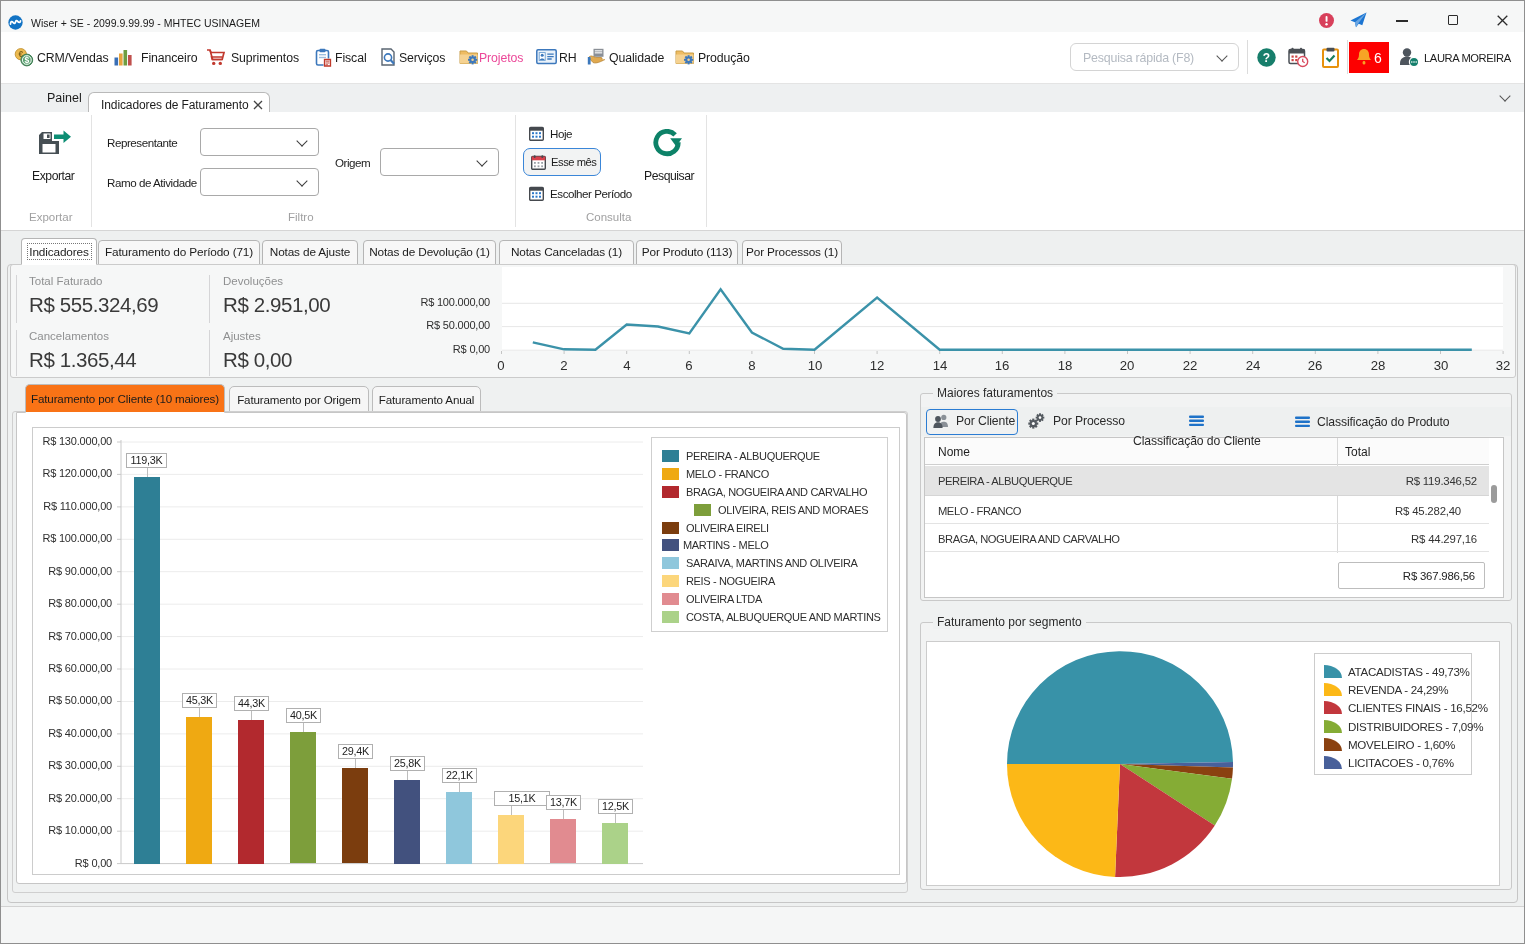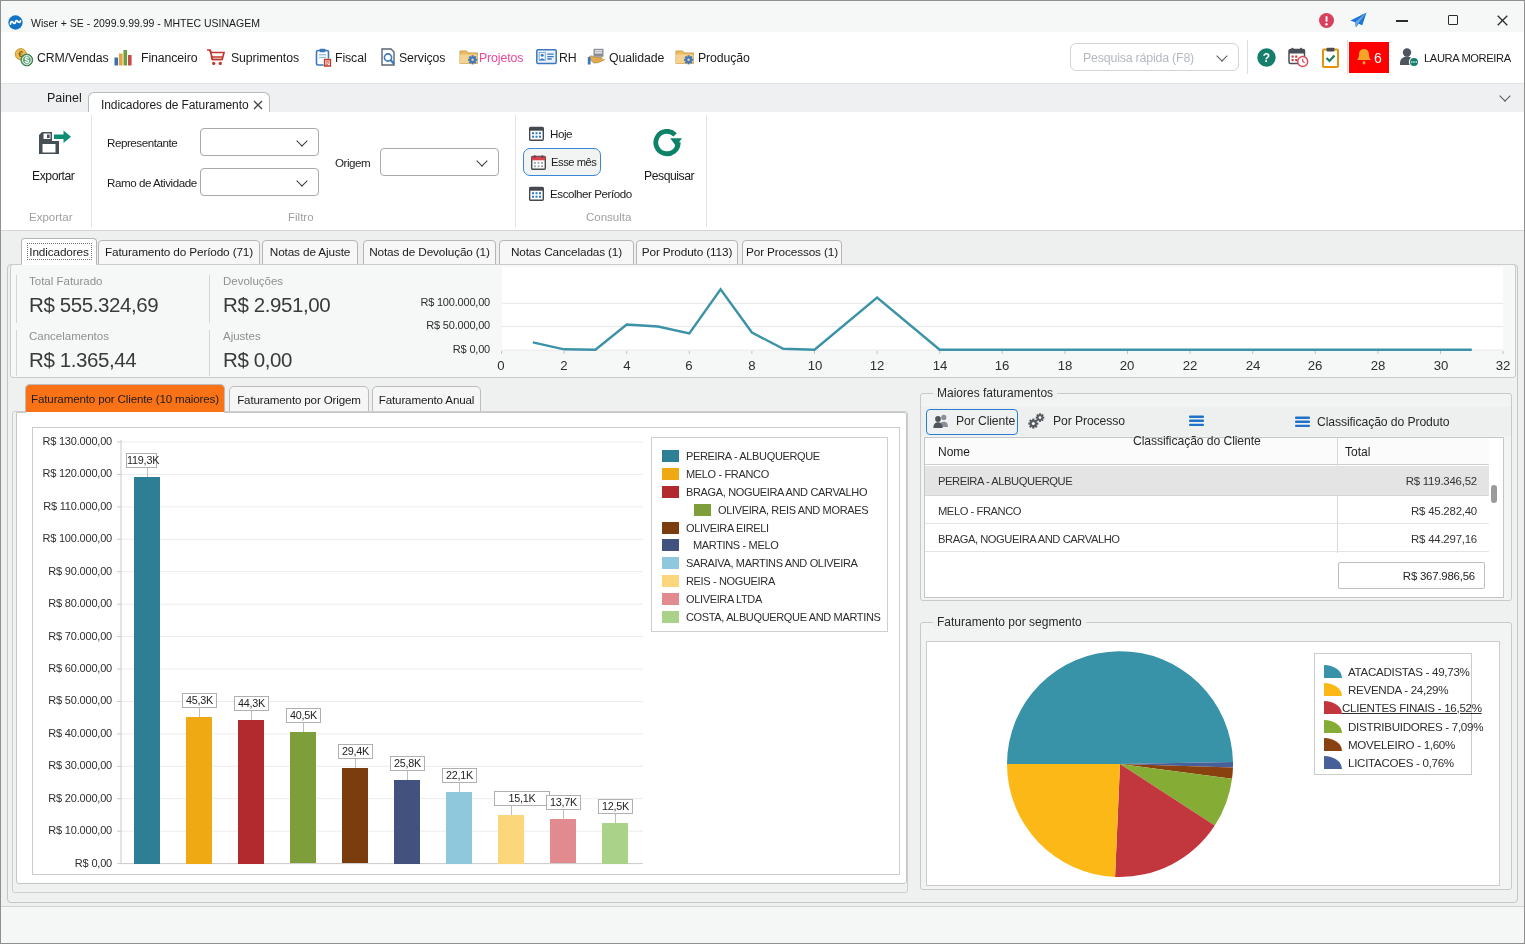--- a/index.html
+++ b/index.html
@@ -399,21 +399,21 @@
 <div class="ylab" style="left:28px;top:694px;z-index:6;">R$ 50.000,00</div>
 <div class="ylab" style="left:28px;top:662px;z-index:6;">R$ 60.000,00</div>
 <div class="ylab" style="left:28px;top:630px;z-index:6;">R$ 70.000,00</div>
 <div class="ylab" style="left:28px;top:597px;z-index:6;">R$ 80.000,00</div>
 <div class="ylab" style="left:28px;top:565px;z-index:6;">R$ 90.000,00</div>
 <div class="ylab" style="left:28px;top:532px;z-index:6;">R$ 100.000,00</div>
 <div class="ylab" style="left:28px;top:500px;z-index:6;">R$ 110.000,00</div>
 <div class="ylab" style="left:28px;top:467px;z-index:6;">R$ 120.000,00</div>
 <div class="ylab" style="left:28px;top:435px;z-index:6;">R$ 130.000,00</div>
 <div class="abs" style="left:134px;top:477px;width:26px;height:387px;background:#2e7f95;z-index:6;"></div>
-<div class="vbox" style="left:126px;top:453px;width:31px;">119,3K</div>
+<div class="vbox" style="left:126px;top:453px;width:41px;">119,3K</div>
 <div class="vlead" style="left:147px;top:468px;height:9px;"></div>
 <div class="abs" style="left:186px;top:717px;width:26px;height:147px;background:#efa912;z-index:6;"></div>
 <div class="vbox" style="left:182px;top:693px;width:35px;">45,3K</div>
 <div class="vlead" style="left:199px;top:708px;height:9px;"></div>
 <div class="abs" style="left:238px;top:720px;width:26px;height:144px;background:#b2292e;z-index:6;"></div>
 <div class="vbox" style="left:234px;top:696px;width:35px;">44,3K</div>
 <div class="vlead" style="left:251px;top:711px;height:9px;"></div>
 <div class="abs" style="left:290px;top:732px;width:26px;height:131px;background:#7d9e3b;z-index:6;"></div>
 <div class="vbox" style="left:286px;top:708px;width:35px;">40,5K</div>
 <div class="vlead" style="left:303px;top:723px;height:9px;"></div>
@@ -449,21 +449,21 @@
       <span style="font-size:11px;letter-spacing:-0.35px;">BRAGA, NOGUEIRA AND CARVALHO</span>
     </div>
   <div class="lrow" style="left:10px;top:63px;height:18px;gap:7px;margin-left:32px;">
       <span style="width:17px;height:12px;background:#7d9e3b;display:inline-block;"></span>
       <span style="font-size:11px;letter-spacing:-0.35px;">OLIVEIRA, REIS AND MORAES</span>
     </div>
   <div class="lrow" style="left:10px;top:81px;height:18px;gap:7px;">
       <span style="width:17px;height:12px;background:#7b3d0e;display:inline-block;"></span>
       <span style="font-size:11px;letter-spacing:-0.35px;">OLIVEIRA EIRELI</span>
     </div>
-  <div class="lrow" style="left:10px;top:98px;height:18px;gap:14px;">
+  <div class="lrow" style="left:10px;top:98px;height:18px;gap:4px;">
       <span style="width:17px;height:12px;background:#42517e;display:inline-block;"></span>
       <span style="font-size:11px;letter-spacing:-0.35px;">MARTINS - MELO</span>
     </div>
   <div class="lrow" style="left:10px;top:116px;height:18px;gap:7px;">
       <span style="width:17px;height:12px;background:#8fc7dc;display:inline-block;"></span>
       <span style="font-size:11px;letter-spacing:-0.35px;">SARAIVA, MARTINS AND OLIVEIRA</span>
     </div>
   <div class="lrow" style="left:10px;top:134px;height:18px;gap:7px;">
       <span style="width:17px;height:12px;background:#fcd67b;display:inline-block;"></span>
       <span style="font-size:11px;letter-spacing:-0.35px;">REIS - NOGUEIRA</span>
@@ -549,21 +549,21 @@
   <div class="abs" style="left:0;top:0;width:564px;height:27px;background:#fbfbfb;border-bottom:1px solid #cfcfcf;"></div>
   <span class="abs" style="left:13px;top:7px;font-size:12px;color:#1e1e1e;">Nome</span>
   <span class="abs" style="left:420px;top:7px;font-size:12px;color:#1e1e1e;">Total</span>
   <div class="abs" style="left:412px;top:0;width:1px;height:115px;background:#d8d8d8;"></div>
   <div class="abs" style="left:0;top:28px;width:564px;height:30px;background:#e4e4e4;border-bottom:1px solid #d5d5d5;">
     <span class="abs" style="left:13px;top:9px;font-size:11.2px;letter-spacing:-0.45px;">PEREIRA - ALBUQUERQUE</span>
     <span class="abs" style="right:12px;top:9px;font-size:11.4px;letter-spacing:-0.2px;">R$ 119.346,52</span>
   </div>
   <div class="abs" style="left:0;top:59px;width:564px;height:27px;border-bottom:1px solid #e3e3e3;">
     <span class="abs" style="left:13px;top:8px;font-size:11.2px;letter-spacing:-0.45px;">MELO - FRANCO</span>
-    <span class="abs" style="right:12px;top:8px;font-size:11.4px;letter-spacing:-0.2px;">R$ 45.282,40</span>
+    <span class="abs" style="right:28px;top:8px;font-size:11.4px;letter-spacing:-0.2px;">R$ 45.282,40</span>
   </div>
   <div class="abs" style="left:0;top:87px;width:564px;height:27px;border-bottom:1px solid #e3e3e3;">
     <span class="abs" style="left:13px;top:8px;font-size:11.2px;letter-spacing:-0.45px;">BRAGA, NOGUEIRA AND CARVALHO</span>
     <span class="abs" style="right:12px;top:8px;font-size:11.4px;letter-spacing:-0.2px;">R$ 44.297,16</span>
   </div>
   <div class="abs" style="left:566px;top:47px;width:6px;height:18px;background:#9b9b9b;border-radius:3px;"></div>
 </div>
 <div class="totbox">
     <span class="abs" style="right:9px;top:7px;font-size:11.4px;letter-spacing:-0.2px;">R$ 367.986,56</span>
   </div>
@@ -580,21 +580,21 @@
 </svg>
 <div class="abs" style="left:1314px;top:653px;width:158px;height:122px;background:#fff;border:1px solid #ccc;z-index:7;">
   <div class="lrow" style="left:9px;top:10px;height:14px;gap:6px;">
       <span class="qmark" style="background:#3892a8;"></span>
       <span style="font-size:11.6px;letter-spacing:-0.3px;">ATACADISTAS - 49,73%</span>
     </div>
   <div class="lrow" style="left:9px;top:28px;height:14px;gap:6px;">
       <span class="qmark" style="background:#fcb817;"></span>
       <span style="font-size:11.6px;letter-spacing:-0.3px;">REVENDA - 24,29%</span>
     </div>
-  <div class="lrow" style="left:9px;top:46px;height:14px;text-decoration:underline;">
+  <div class="lrow" style="left:9px;top:46px;height:14px;gap:6px;">
       <span class="qmark" style="background:#c2373d;"></span>
       <span style="font-size:11.6px;letter-spacing:-0.3px;">CLIENTES FINAIS - 16,52%</span>
     </div>
   <div class="lrow" style="left:9px;top:65px;height:14px;gap:6px;">
       <span class="qmark" style="background:#85ac35;"></span>
       <span style="font-size:11.6px;letter-spacing:-0.3px;">DISTRIBUIDORES - 7,09%</span>
     </div>
   <div class="lrow" style="left:9px;top:83px;height:14px;gap:6px;">
       <span class="qmark" style="background:#8a4110;"></span>
       <span style="font-size:11.6px;letter-spacing:-0.3px;">MOVELEIRO - 1,60%</span>

